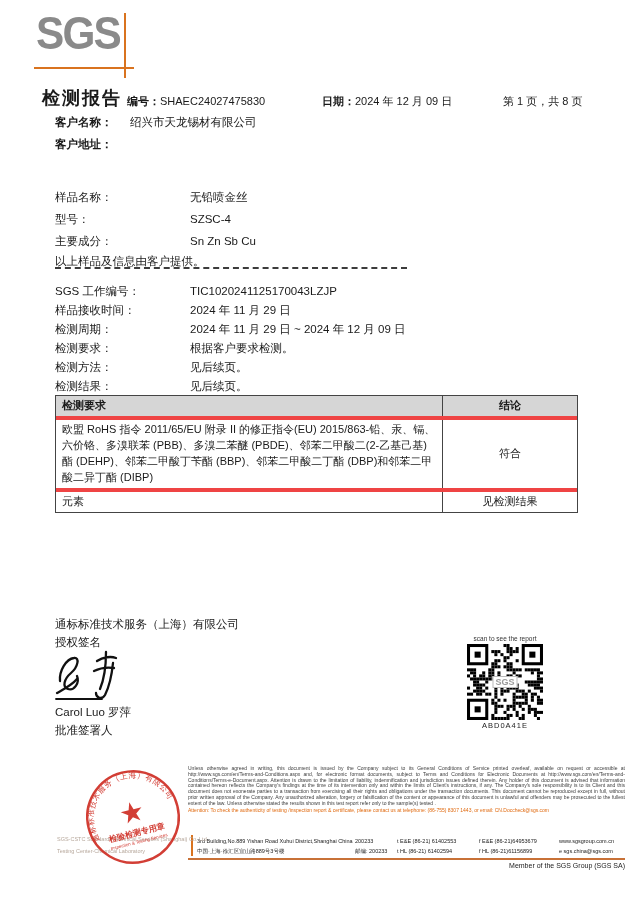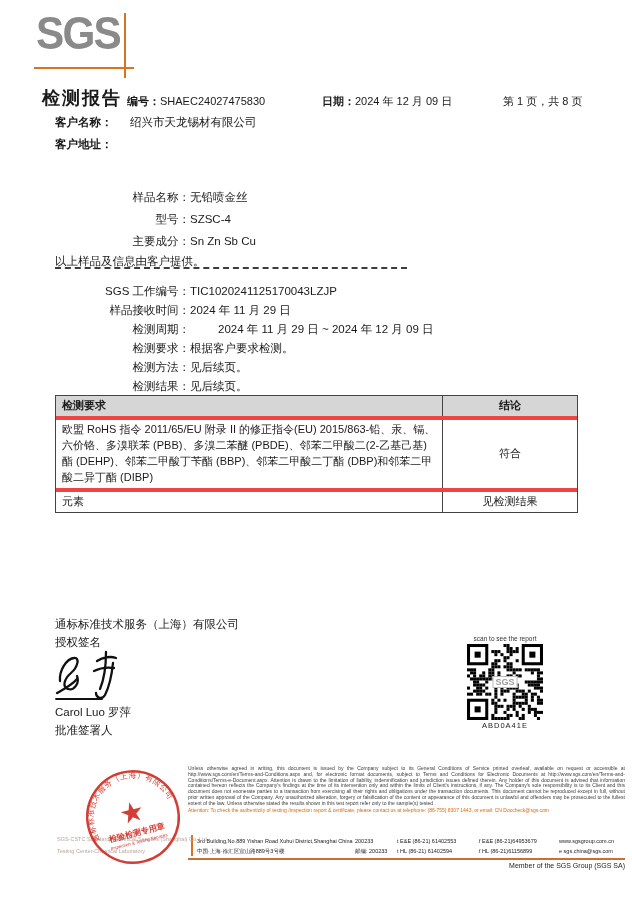--- a/index.html
+++ b/index.html
@@ -14,21 +14,21 @@
     letter-spacing:-2px;transform:scaleX(.92);transform-origin:left top;line-height:1;}
   .logo-hline{left:34px;top:67px;width:100px;height:2px;background:#d9731f;}
   .logo-vline{left:124px;top:13px;width:2px;height:65px;background:#d9731f;}
   
   .doc-title{left:42px;top:86px;font-size:18px;font-weight:700;letter-spacing:2px;}
   .hmeta{top:94px;font-size:11px;}
   .hmeta b{font-weight:700;}
   
   .inforow{left:55px;display:flex;font-size:11.5px;line-height:1.2;}
   .inforow .lbl{flex:0 0 75px;font-weight:700;}
-  .srow{left:55px;display:flex;font-size:11.5px;line-height:1.2;text-align:right;}
+  .srow{left:55px;display:flex;font-size:11.5px;line-height:1.2;}
   .srow .lbl{flex:0 0 135px;}
   .note{left:55px;font-size:11.5px;}
   .dashes{left:55px;top:267px;width:352px;border-top:2px dashed #3c3c3c;}
   
   .rtable{left:55px;top:395px;width:523px;border:1px solid #444;font-size:11px;box-sizing:border-box;}
   .rtable .tr{display:flex;border-top:4px solid #ef4444;}
   .rtable .tr:first-child{border-top:none;}
   .rtable .c1{flex:1;padding:2px 6px;line-height:1.45;}
   .rtable .c2{flex:0 0 126px;border-left:1px solid #444;display:flex;align-items:center;
     justify-content:center;text-align:center;padding:2px 4px;}
@@ -108,21 +108,21 @@
   <div class="abs dashes"></div>
 
   <div class="abs srow" style="top:285px;">
     <span class="lbl">SGS 工作编号：</span>
     <span class="val">TIC1020241125170043LZJP</span>
   </div>
   <div class="abs srow" style="top:304px;">
     <span class="lbl">样品接收时间：</span>
     <span class="val">2024 年 11 月 29 日</span>
   </div>
-  <div class="abs srow" style="top:323px;gap:28px;">
+  <div class="abs srow" style="top:323px;">
     <span class="lbl">检测周期：</span>
     <span class="val">2024 年 11 月 29 日 ~ 2024 年 12 月 09 日</span>
   </div>
   <div class="abs srow" style="top:342px;">
     <span class="lbl">检测要求：</span>
     <span class="val">根据客户要求检测。</span>
   </div>
   <div class="abs srow" style="top:361px;">
     <span class="lbl">检测方法：</span>
     <span class="val">见后续页。</span>

